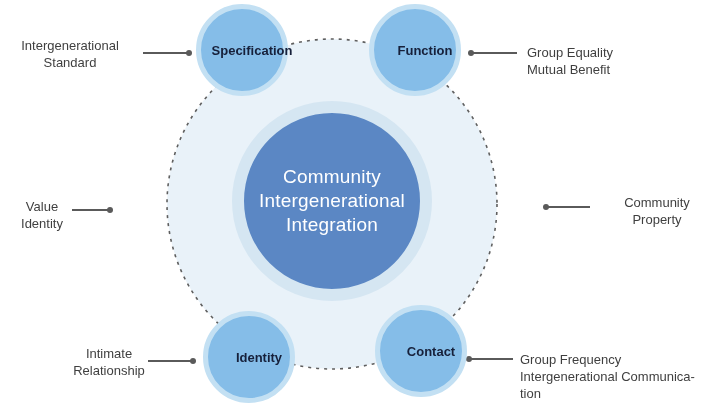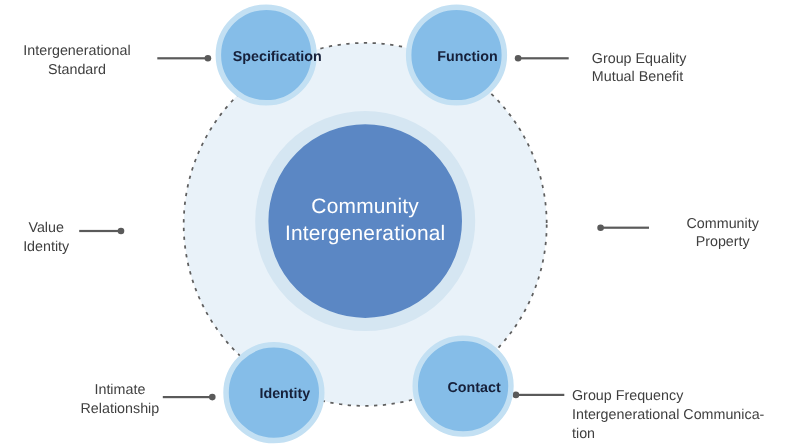--- a/index.html
+++ b/index.html
@@ -36,39 +36,40 @@
   .conn-spec{left:143px;top:52px;width:46px;}
   .conn-func{left:471px;top:52px;width:46px;}
   .conn-cons{left:72px;top:209px;width:38px;}
   .conn-struct{left:546px;top:206px;width:44px;}
   .conn-emo{left:148px;top:360px;width:45px;}
   .conn-cont{left:469px;top:358px;width:44px;}
   .annotation{position:absolute;z-index:2;color:var(--annotation-text);font-size:13px;line-height:17px;}
   .ann-center{text-align:center;}
   .ann-left{text-align:left;}
   .ann-spec{left:0;top:37px;width:140px;}
-  .ann-func{left:527px;top:44px;width:160px;margin-left:11px;}
+  .ann-func{left:527px;top:44px;width:160px;}
   .ann-cons{left:2px;top:198px;width:80px;}
   .ann-struct{left:598px;top:194px;width:118px;}
   .ann-emo{left:45px;top:345px;width:128px;}
   .ann-cont{left:520px;top:351px;width:200px;}
 </style>
 </head>
 <body>
 
 <div class="stage">
 
   <svg class="ring-svg" width="720" height="406" aria-hidden="true">
     <circle cx="332" cy="204" r="165" fill="var(--orbit-fill)" stroke="var(--orbit-dash)" stroke-width="1.6" stroke-dasharray="3 5"></circle>
   </svg>
 
   <div class="center-circle">
     <div class="center-text">
       <div>Community</div>
       <div>Intergenerational</div>
+      <div>Integration</div>
     </div>
   </div>
 
   <div class="node node-spec">
     <span class="node-label">Specification</span>
   </div>
   <div class="node node-func">
     <span class="node-label">Function</span>
   </div>
   <div class="node node-emo">

